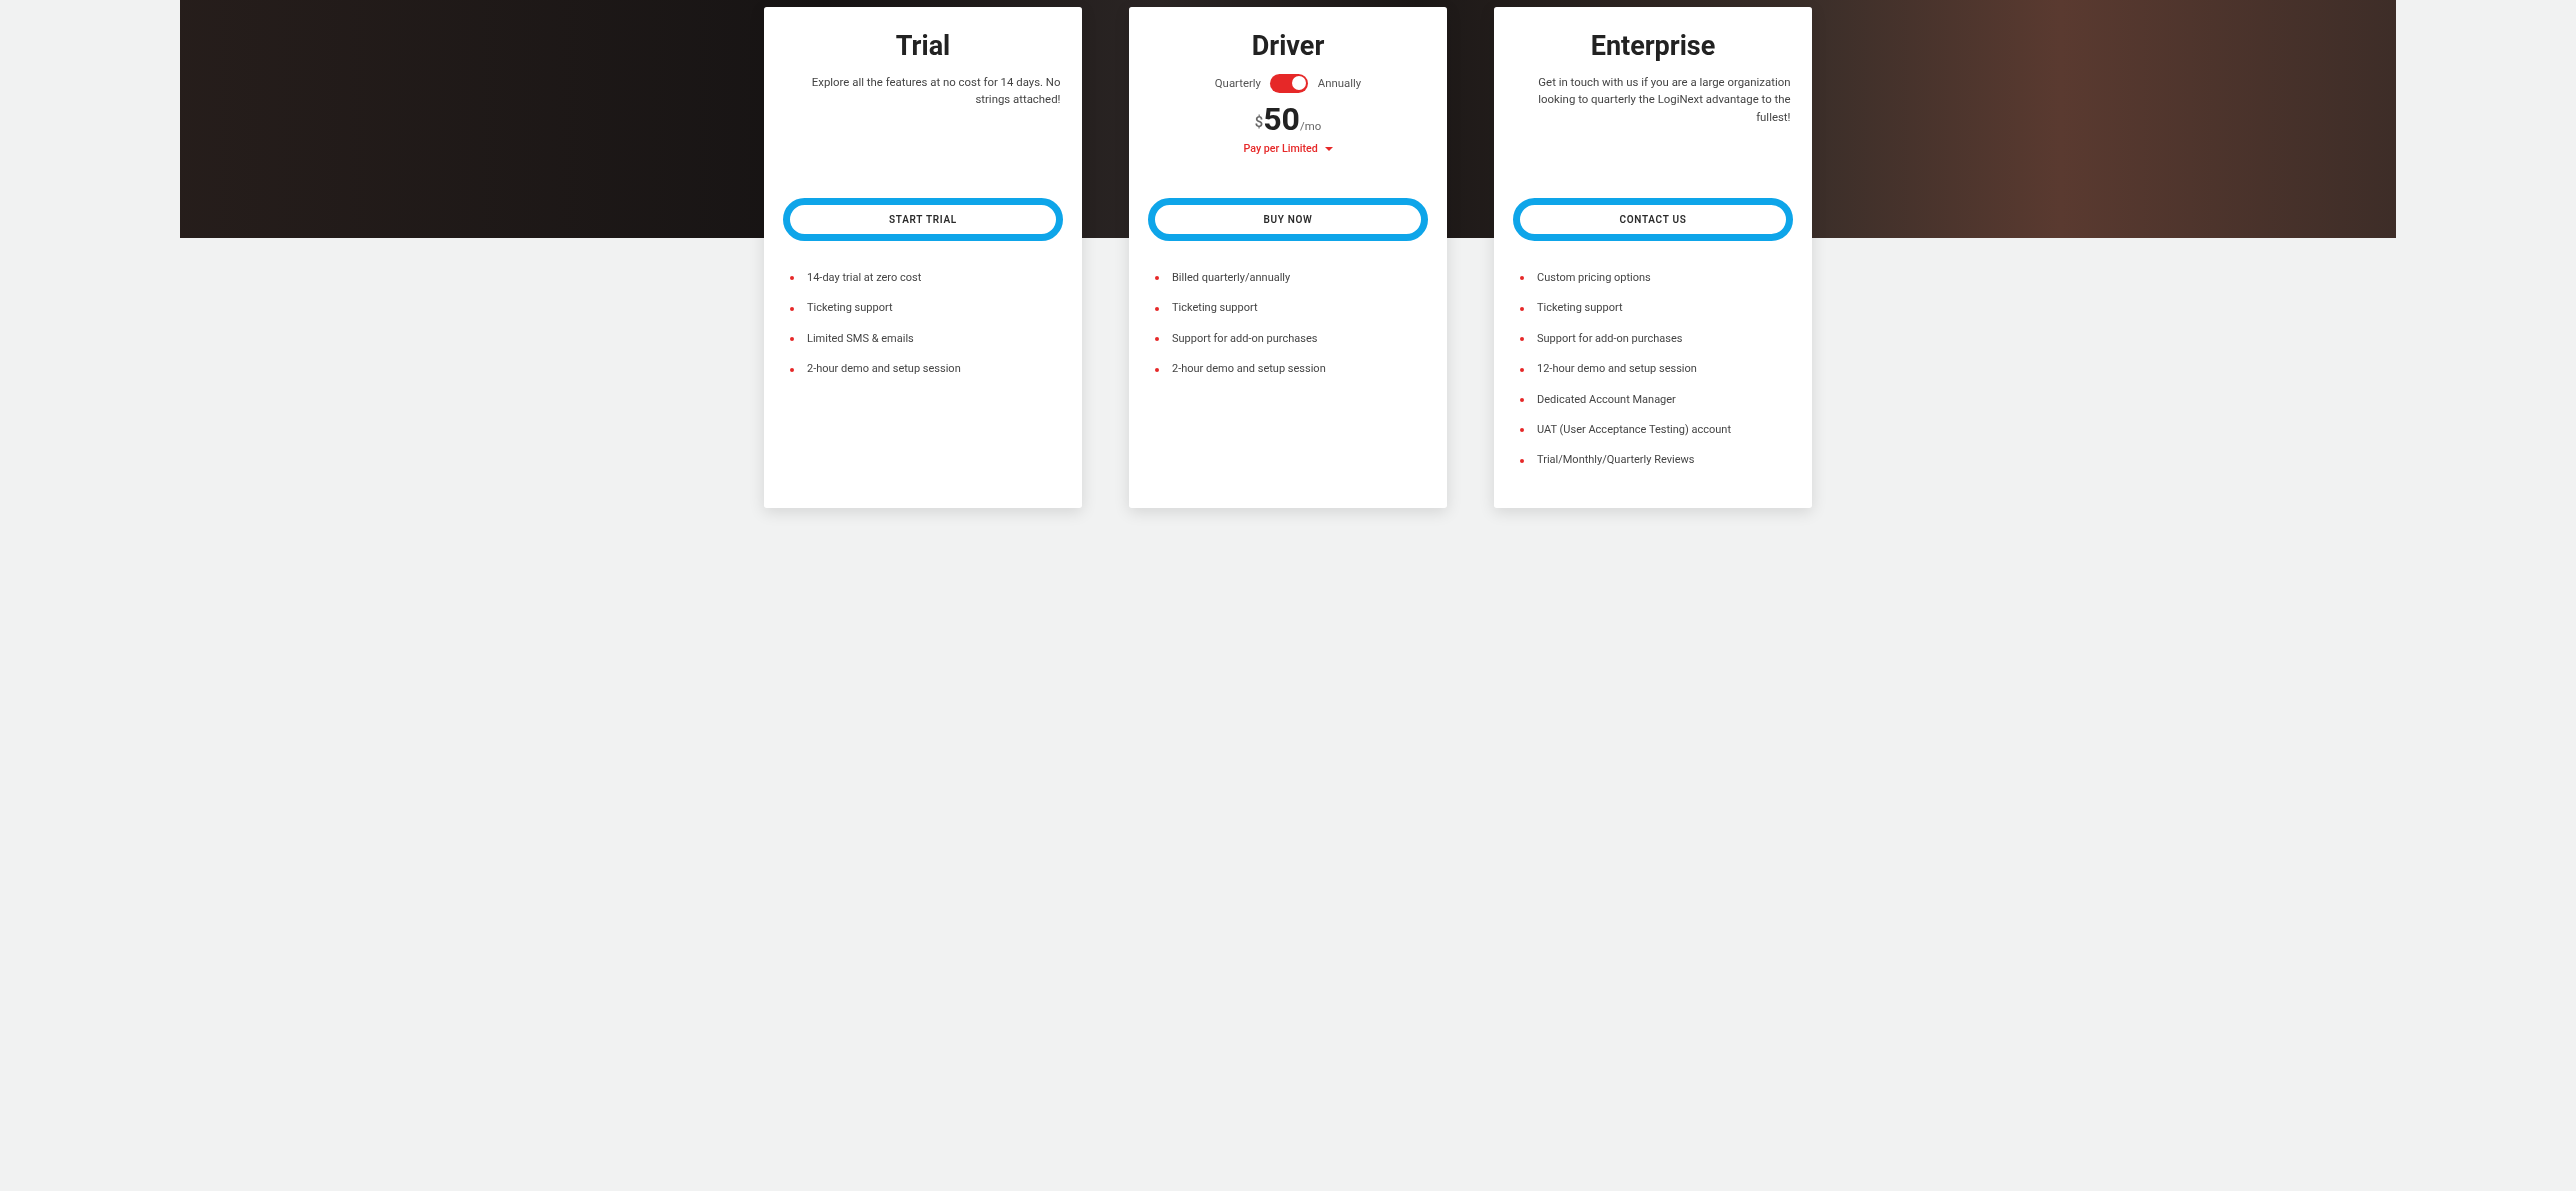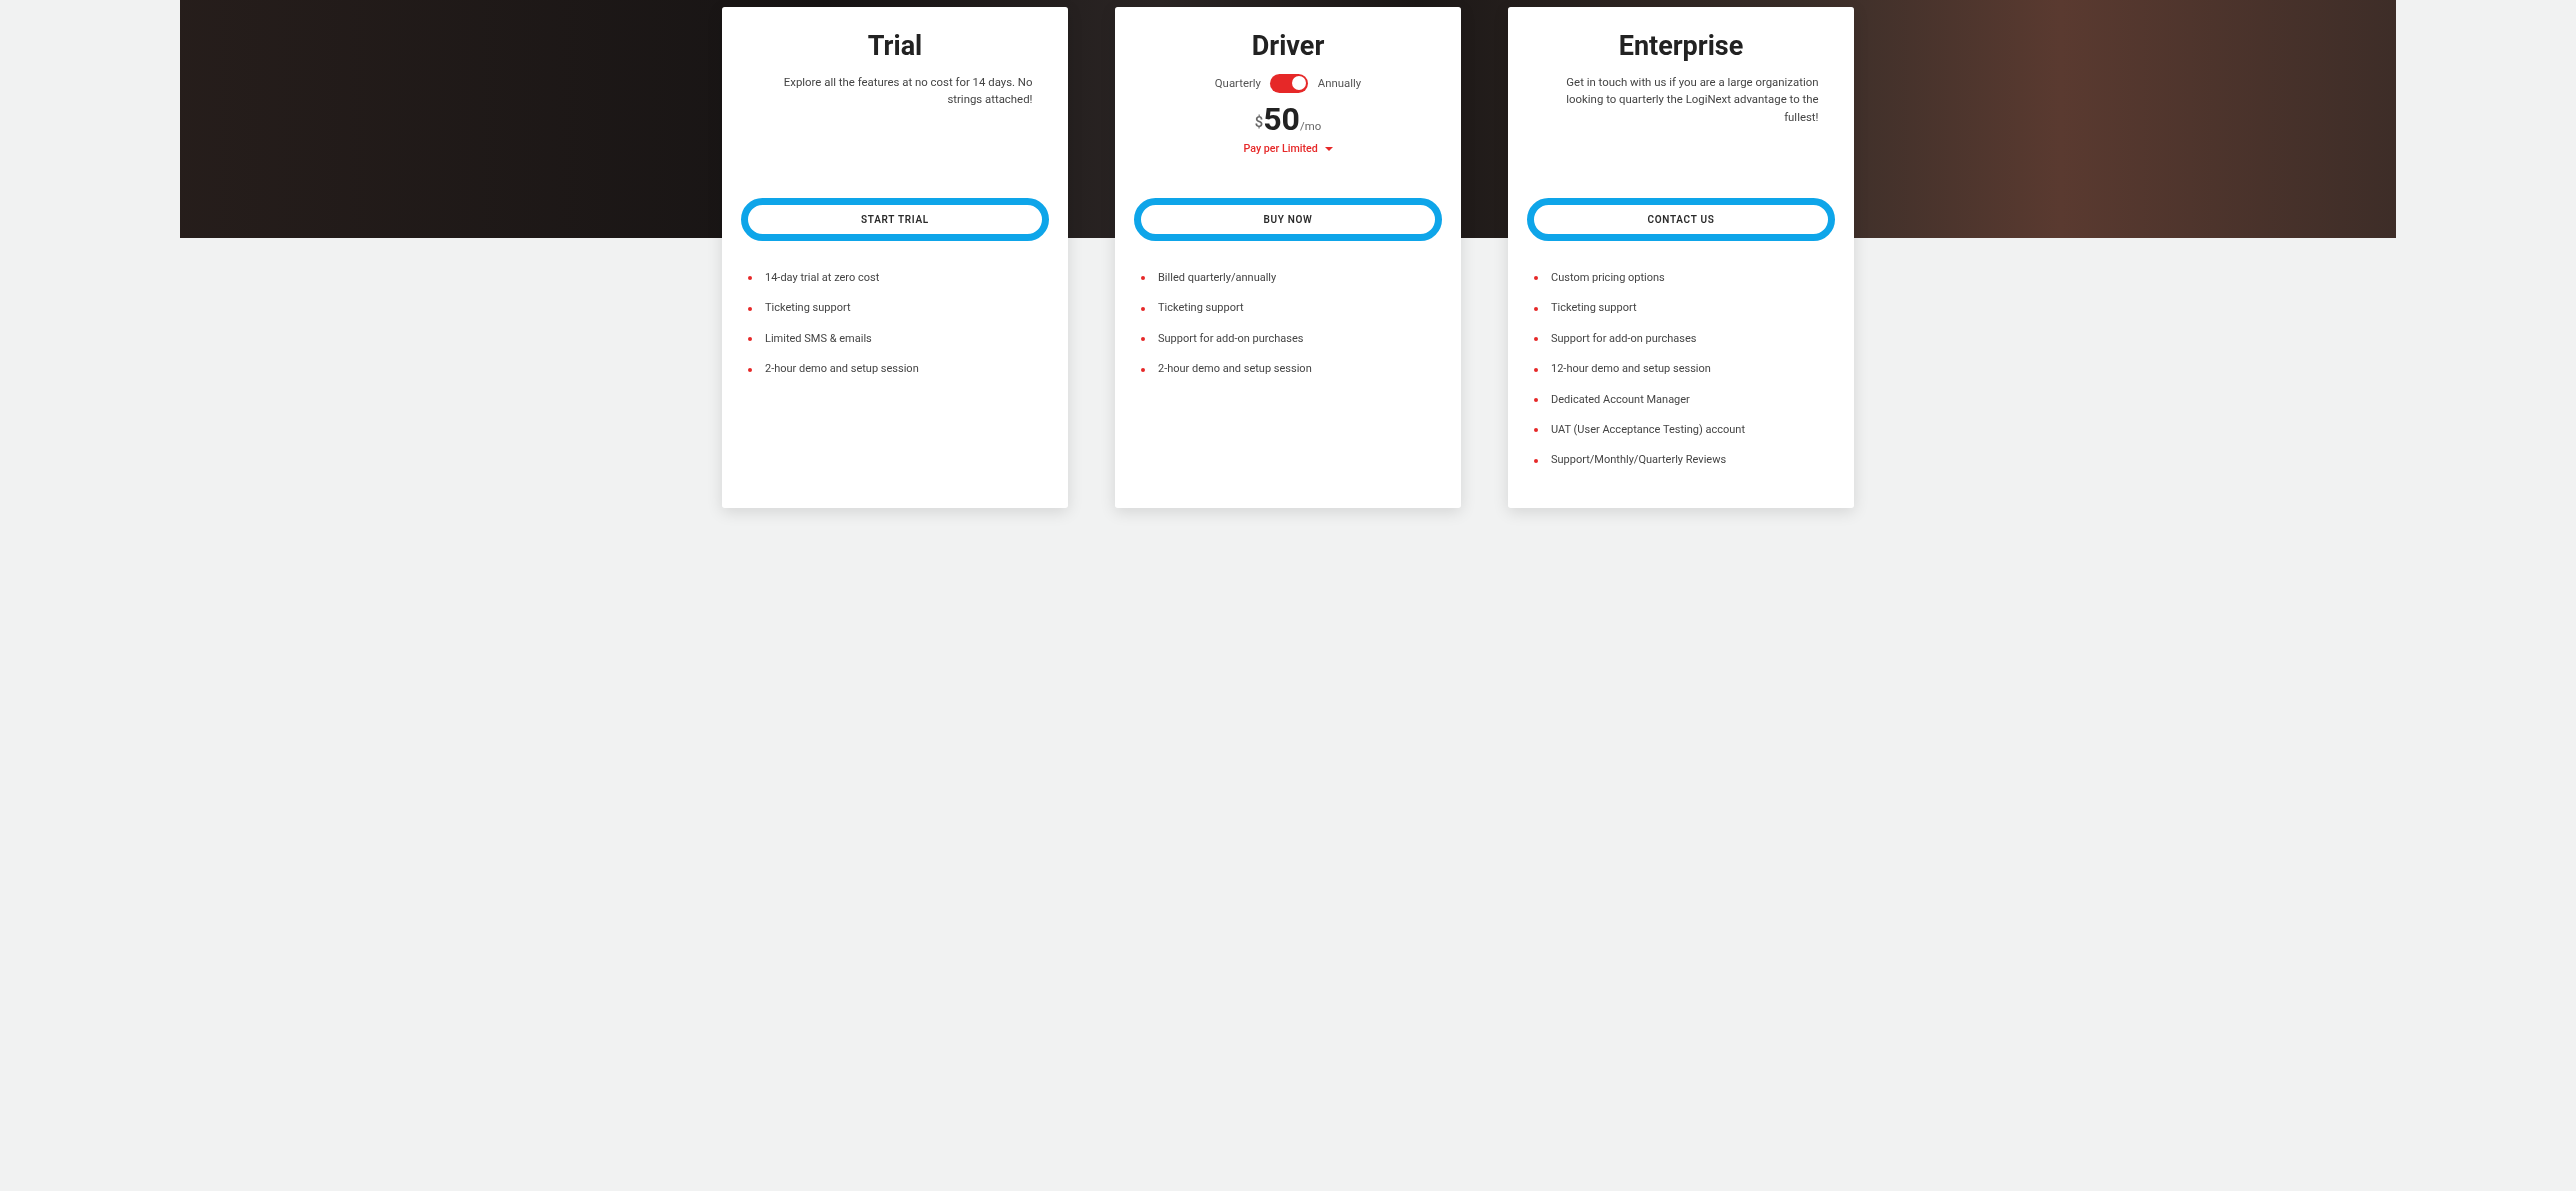--- a/index.html
+++ b/index.html
@@ -43,21 +43,21 @@
   .pricing-row {
     position: relative;
     z-index: 2;
     display: flex;
     justify-content: center;
     gap: 47px;
     padding: 6.7px 13.4px 27px;
   }
   .card {
     background: #ffffff;
-    width: 346px;
+    width: 318px;
     border-radius: 2.7px;
     box-shadow: 0 4px 16px rgba(0,0,0,0.12);
     padding: 23px 19px 24px;
     display: flex;
     flex-direction: column;
   }
   .card-title {
     font-size: 27px;
     font-weight: 700;
     text-align: center;
@@ -198,18 +198,18 @@
       <div class="card-desc">Get in touch with us if you are a large organization looking to quarterly the LogiNext advantage to the fullest!</div>
     </div>
     <div class="cta-btn">CONTACT US</div>
     <ul class="features">
       <li>Custom pricing options</li>
       <li>Ticketing support</li>
       <li>Support for add-on purchases</li>
       <li>12-hour demo and setup session</li>
       <li>Dedicated Account Manager</li>
       <li>UAT (User Acceptance Testing) account</li>
-      <li>Support/Monthly/Quarterly Reviews</li>
+      <li>Trial/Monthly/Quarterly Reviews</li>
     </ul>
   </div>
 
 </div>
 
 
 </body></html>

